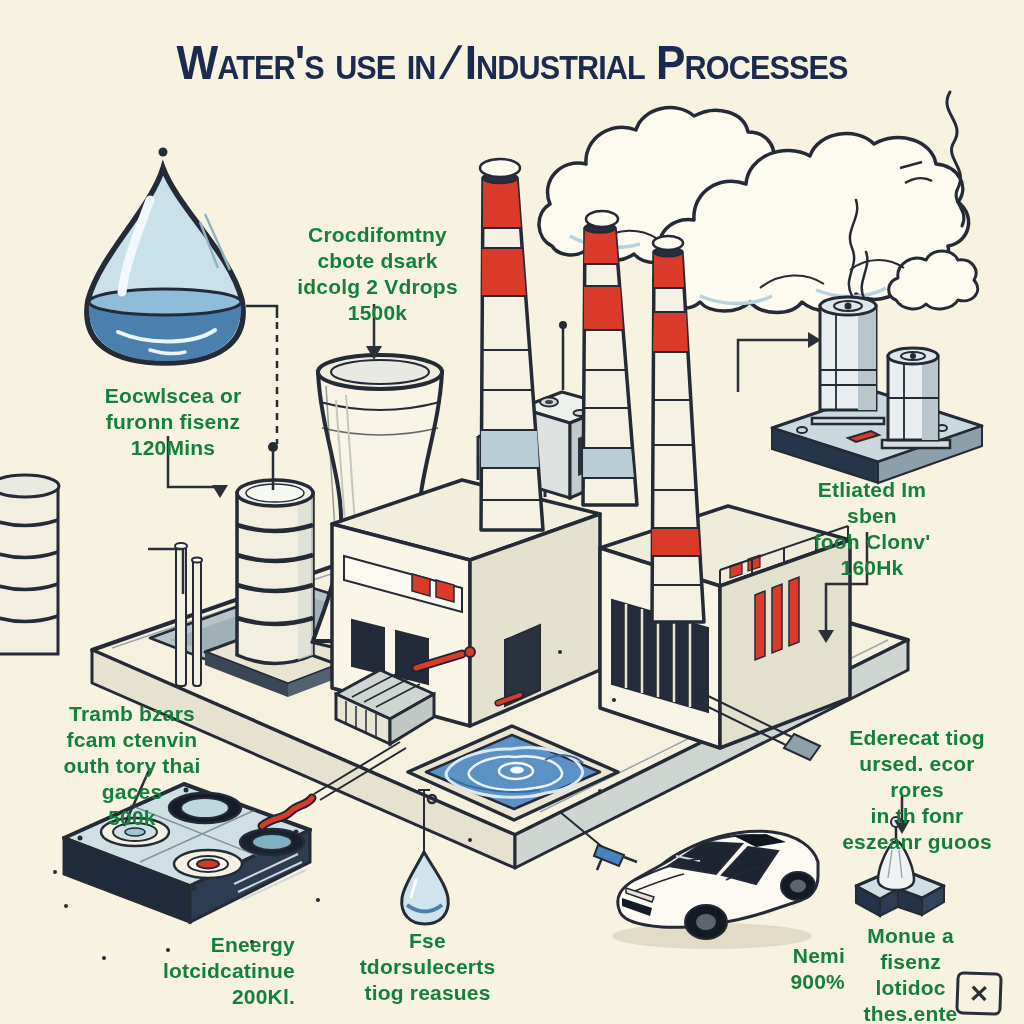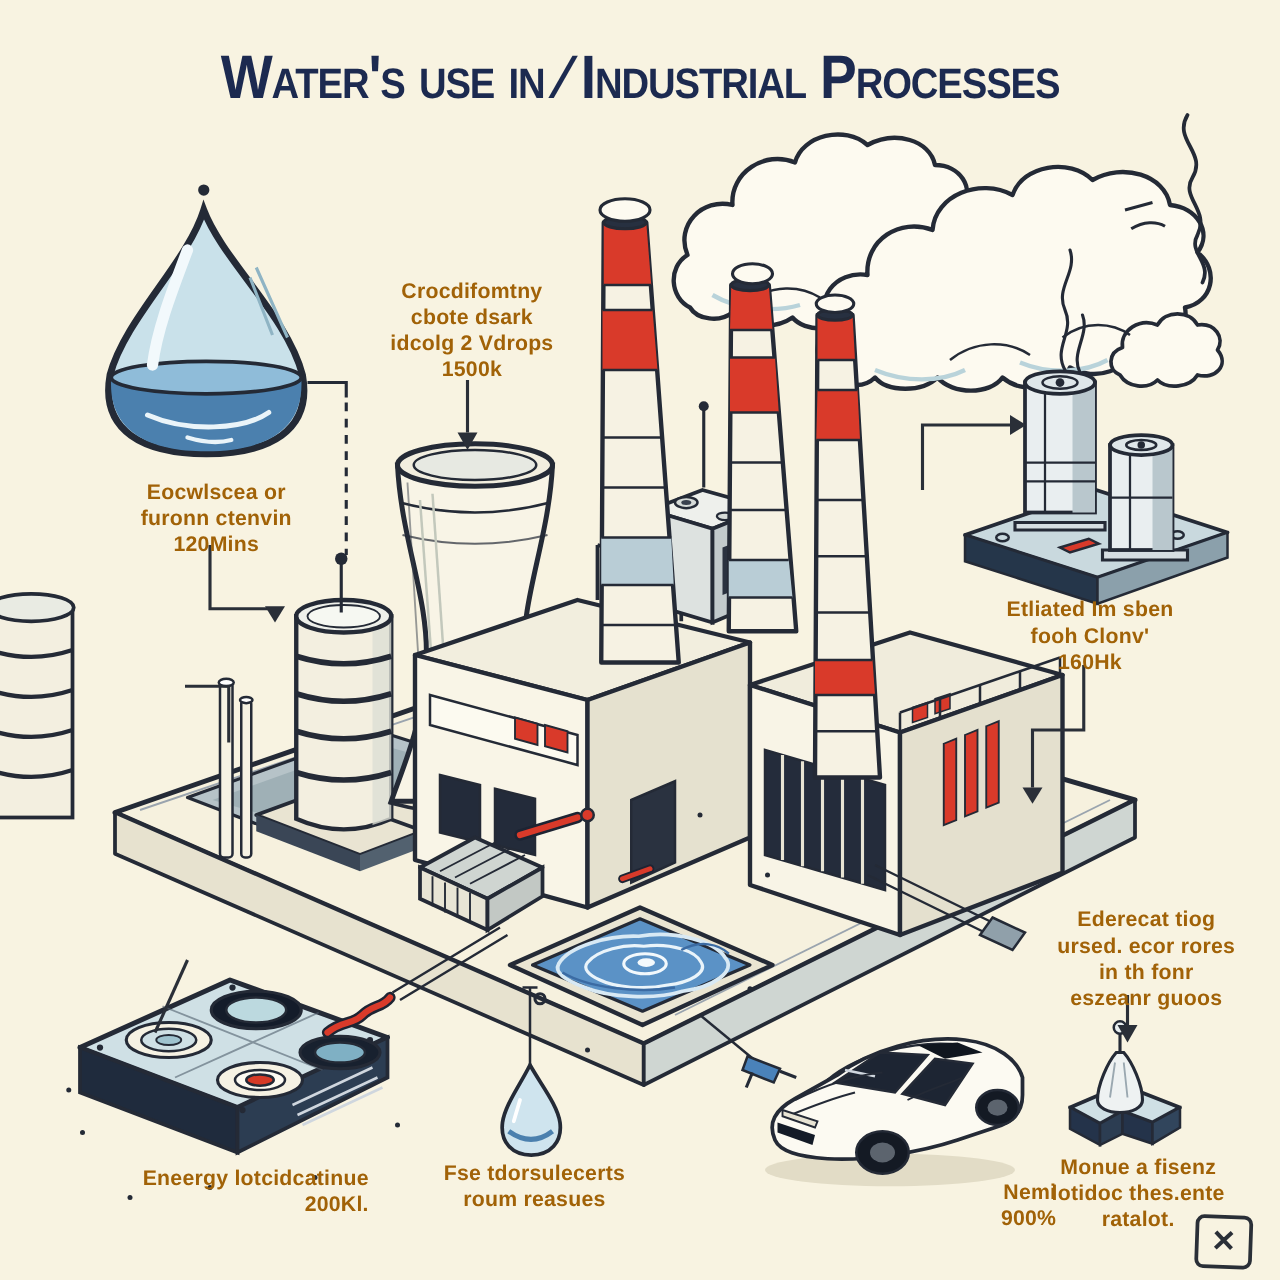--- a/index.html
+++ b/index.html
@@ -1,21 +1,21 @@
 <!DOCTYPE html>
 <html><head>
 <meta charset="utf-8">
 <style>
   html,body{margin:0;padding:0;background:#f8f3e1;}
   .stage{position:relative;width:1024px;height:1024px;background:#f8f3e1;overflow:hidden;
          font-family:"Liberation Sans",sans-serif;}
   .title{position:absolute;left:0;right:0;top:34px;text-align:center;font-weight:800;
          font-size:49px;color:#1c2a50;font-variant:small-caps;letter-spacing:-1px;
          transform:scaleX(.9);white-space:nowrap;}
-  .lbl{position:absolute;font-size:17px;font-weight:600;color:#a16207;line-height:1.24;
+  .lbl{position:absolute;font-size:21px;font-weight:600;color:#15803d;line-height:1.24;
        text-align:center;white-space:pre-line;letter-spacing:.2px;}
   .lbl.left{text-align:right;}
   svg{position:absolute;left:0;top:0;}
   .stamp{position:absolute;left:956px;top:972px;width:40px;height:37px;border:3.5px solid #2a2f37;
          border-radius:7px;display:flex;align-items:center;justify-content:center;
          font-size:24px;font-weight:700;color:#2a2f37;transform:rotate(2deg);}
 </style>
 </head>
 <body>
 
@@ -327,26 +327,30 @@
   </g>
 </svg>
 
   <div class="title">Water's use in ∕ Industrial Processes</div>
 
   <div class="lbl" style="left:295px;top:222px;width:165px;">Crocdifomtny
 cbote dsark
 idcolg 2 Vdrops
 1500k</div>
   <div class="lbl" style="left:93px;top:383px;width:160px;">Eocwlscea or
-furonn ctenvin
+furonn fisenz
 120Mins</div>
+  <div class="lbl" style="left:42px;top:701px;width:180px;">Tramb bzars
+fcam ctenvin
+outh tory thai gaces
+500k</div>
   <div class="lbl" style="left:95px;top:932px;width:200px;text-align:right;">Eneergy lotcidcatinue
 200Kl.</div>
   <div class="lbl" style="left:340px;top:928px;width:175px;">Fse tdorsulecerts
-roum reasues</div>
+tiog reasues</div>
   <div class="lbl" style="left:797px;top:477px;width:150px;">Etliated Im sben
 fooh Clonv'
 160Hk</div>
   <div class="lbl" style="left:832px;top:725px;width:170px;text-align:center;">Ederecat tiog
 ursed. ecor rores
 in th fonr
 eszeanr guoos</div>
   <div class="lbl left" style="left:785px;top:943px;width:60px;">Nemi
 900%</div>
   <div class="lbl" style="left:838px;top:923px;width:145px;">Monue a fisenz

